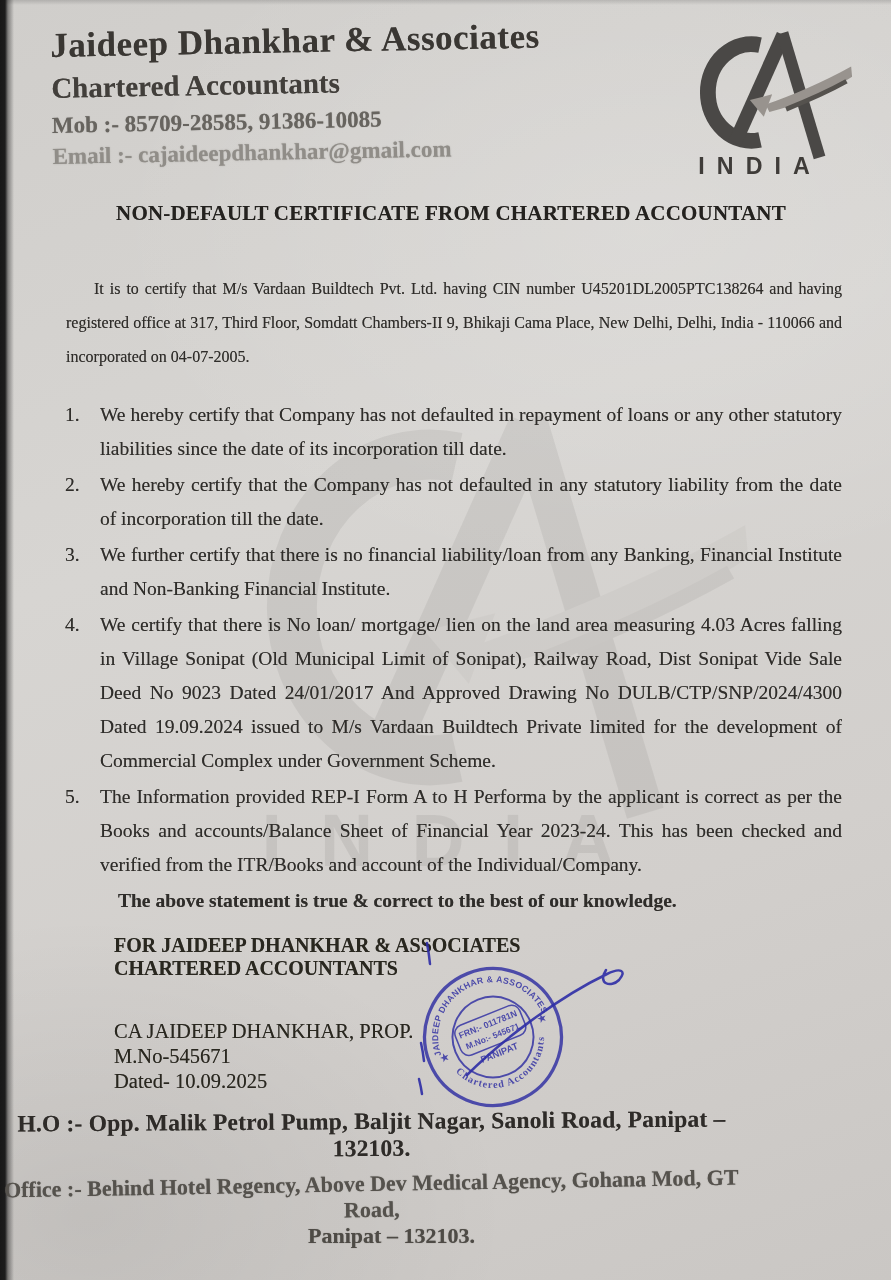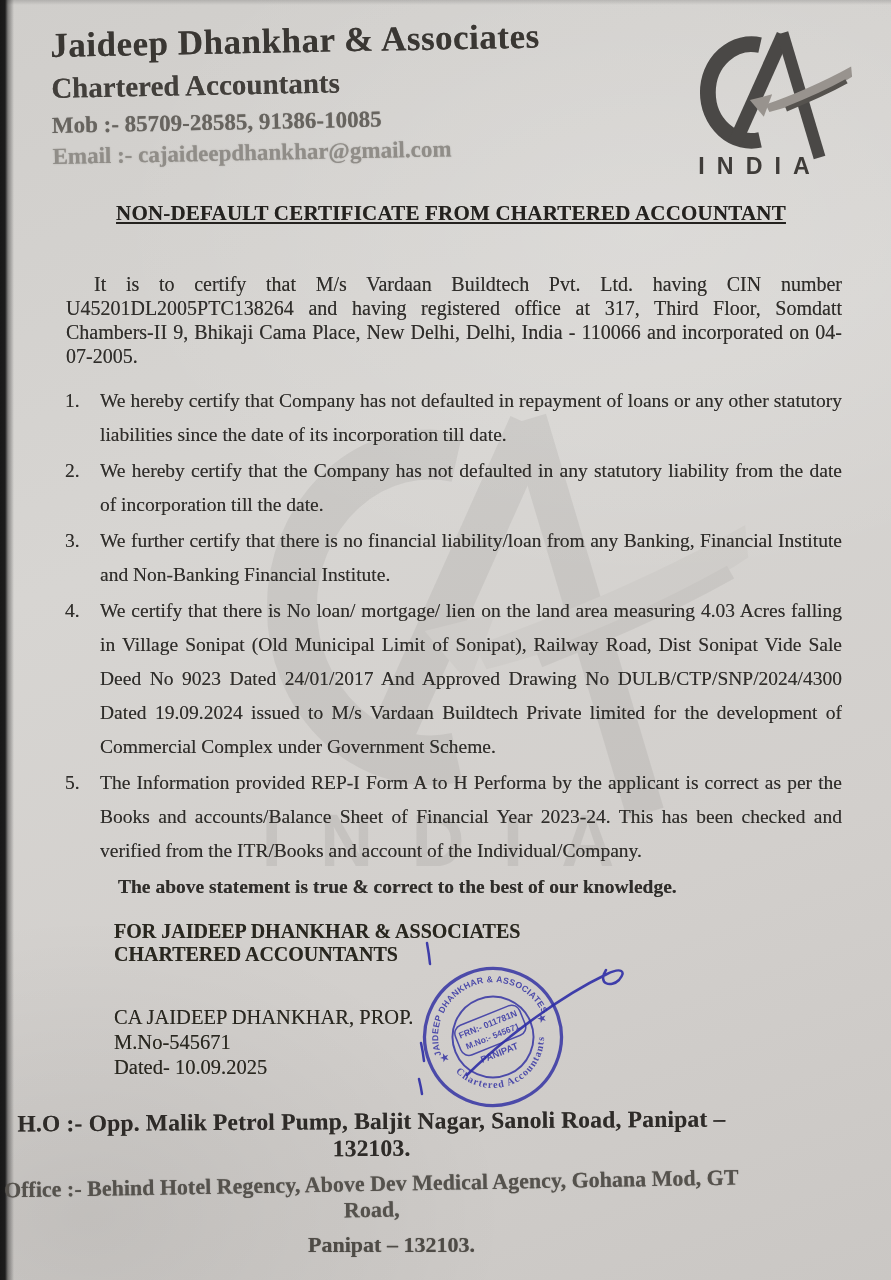--- a/index.html
+++ b/index.html
@@ -21,36 +21,36 @@
   .letterhead{position:absolute;left:50px;top:26px;transform:rotate(-1.1deg);transform-origin:left top;}
   .firm{font-size:35px;font-weight:bold;color:#3a3733;letter-spacing:.5px;}
   .sub{font-size:29px;font-weight:bold;color:#423f3b;margin-top:6px;}
   .mob{font-size:23px;font-weight:bold;color:#67645f;margin-top:8px;text-shadow:0 0 .8px rgba(103,100,95,.7);}
   .email{font-size:23px;font-weight:bold;color:#908d88;margin-top:5px;text-shadow:0 0 1.2px rgba(144,141,136,.8);}
   
   .logo{position:absolute;left:663px;top:20px;width:196px;height:158px;}
   .watermark{position:absolute;left:150px;top:378px;width:620px;height:500px;opacity:.085;pointer-events:none;}
   
   .content{position:absolute;left:60px;top:200px;width:782px;}
-  .title{font-size:21px;font-weight:bold;color:#24221f;text-align:center;letter-spacing:.2px;margin:0 0 46px 0;line-height:26px;text-decoration:underline;}
-  .intro{margin:0 0 16px 6px;text-indent:28px;font-size:20px;line-height:24px;text-align:justify;}
+  .title{font-size:21px;font-weight:bold;color:#24221f;text-align:center;letter-spacing:.2px;margin:0 0 46px 0;line-height:26px;}
+  .intro{margin:0 0 24px 6px;text-indent:28px;font-size:16px;line-height:34px;text-align:justify;}
   .li{display:flex;margin:0 0 2px 0;}
   .num{flex:0 0 40px;font-size:19.5px;line-height:34px;padding-left:5px;box-sizing:border-box;}
   .litext{flex:1;margin:0;font-size:19.5px;line-height:34px;text-align:justify;}
   .closing{margin:2px 0 0 58px;font-size:19.5px;line-height:34px;font-weight:bold;}
   .sig-for{margin:16px 0 0 54px;font-size:20px;font-weight:bold;line-height:23px;color:#29271f;}
   .sig-details{margin:39px 0 0 54px;font-size:20.5px;font-weight:normal;line-height:25px;color:#29271f;}
   
   .stamp{position:absolute;left:416px;top:960px;width:154px;height:154px;opacity:.85;}
   .sigink{position:absolute;left:393px;top:923px;width:272px;height:192px;}
   
   .footer{position:absolute;left:0;top:1108px;width:743px;text-align:center;}
   .ho{font-size:23.5px;font-weight:bold;color:#2e2b28;letter-spacing:.2px;transform:rotate(-.4deg);}
   .office{font-size:22px;font-weight:bold;color:#55524d;margin-top:9px;transform:rotate(-1deg);text-shadow:0 0 .9px rgba(85,82,77,.7);}
-  .office2{font-size:22px;font-weight:bold;color:#4e4b46;margin-top:9px;text-shadow:0 0 .9px rgba(85,82,77,.7);padding-left:40px;}
+  .office2{font-size:22px;font-weight:bold;color:#4e4b46;margin-top:0;text-shadow:0 0 .9px rgba(85,82,77,.7);padding-left:40px;}
   .arc-top{font-family:"Liberation Sans",sans-serif;font-size:9px;font-weight:bold;letter-spacing:.4px;}
   .arc-bot{font-family:"Liberation Serif",serif;font-size:10.5px;font-weight:bold;letter-spacing:1.1px;}
   .stamp-line{font-family:"Liberation Sans",sans-serif;font-weight:bold;text-anchor:middle;}
   .india-txt{font-family:"Liberation Sans",sans-serif;font-weight:bold;letter-spacing:13px;font-size:25px;fill:#3f3c39;}
 </style>
 </head>
 <body>
 
 <div class="page">
   <div class="edge-left"></div>

